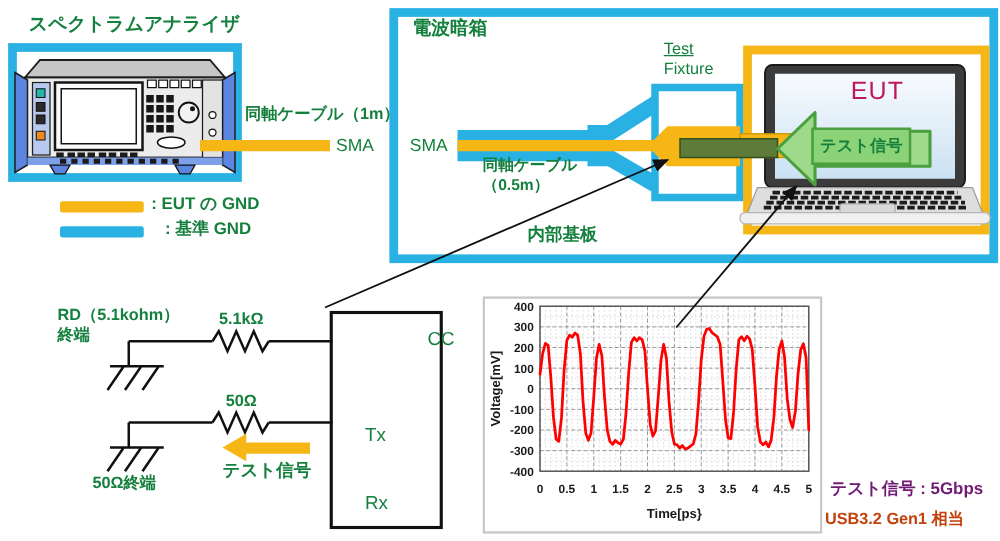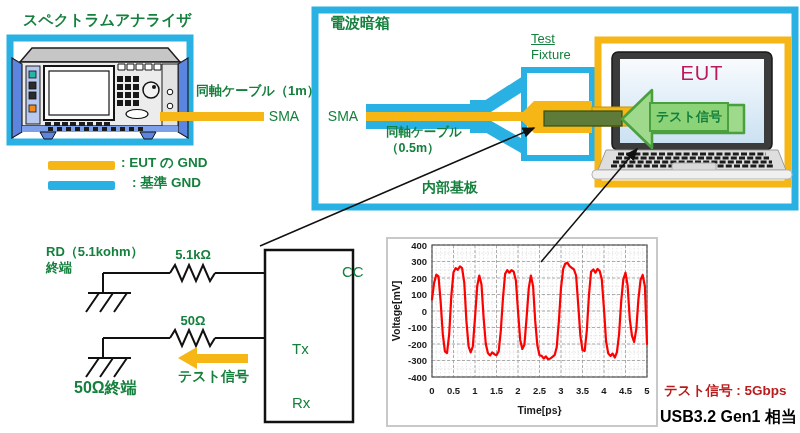--- a/index.html
+++ b/index.html
@@ -242,20 +242,20 @@
   <div class="lbl" style="left:531px;top:48px;font-size:13px;">Fixture</div>
   <div class="lbl b" style="left:422px;top:180px;font-size:14px;">内部基板</div>
   <div class="lbl ctr" style="left:620px;top:62px;width:164px;font-size:20px;letter-spacing:1px;color:#be185d;">EUT</div>
   <div class="lbl b ctr" style="left:650px;top:110px;width:78px;font-size:13px;">テスト信号</div>
   <div class="lbl b" style="left:121px;top:156px;font-size:13.5px;">: EUT の GND</div>
   <div class="lbl b" style="left:121px;top:176px;font-size:13.5px;margin-left:11px;">: 基準 GND</div>
   <div class="lbl b" style="left:46px;top:245px;font-size:13px;">RD（5.1kohm）</div>
   <div class="lbl b" style="left:46px;top:261px;font-size:13px;text-align:right;">終端</div>
   <div class="lbl b ctr" style="left:166px;top:248px;width:54px;font-size:13px;">5.1kΩ</div>
   <div class="lbl b ctr" style="left:166px;top:314px;width:54px;font-size:13px;">50Ω</div>
-  <div class="lbl b" style="left:74px;top:379px;font-size:16px;">50Ω終端</div>
+  <div class="lbl b" style="left:74px;top:379px;font-size:13px;">50Ω終端</div>
   <div class="lbl b" style="left:178px;top:369px;font-size:14px;">テスト信号</div>
   <div class="lbl" style="left:294px;top:264px;font-size:15px;margin-left:48px;">CC</div>
   <div class="lbl" style="left:292px;top:329px;font-size:15px;margin-top:12px;">Tx</div>
   <div class="lbl" style="left:292px;top:395px;font-size:15px;">Rx</div>
-  <div class="lbl b" style="left: 664px; top: 384px; font-size: 13.5px; color: #b91c1c;">テスト信号 : 5Gbps</div>
-  <div class="lbl b" style="left: 660px; top: 408px; font-size: 16px; color: #000000;">USB3.2 Gen1 相当</div>
+  <div class="lbl b" style="left: 664px; top: 384px; font-size: 13.5px; color: #701a75;">テスト信号 : 5Gbps</div>
+  <div class="lbl b" style="left: 660px; top: 408px; font-size: 13px; color: #c2410c;">USB3.2 Gen1 相当</div>
 </div>
 
 </body></html>

